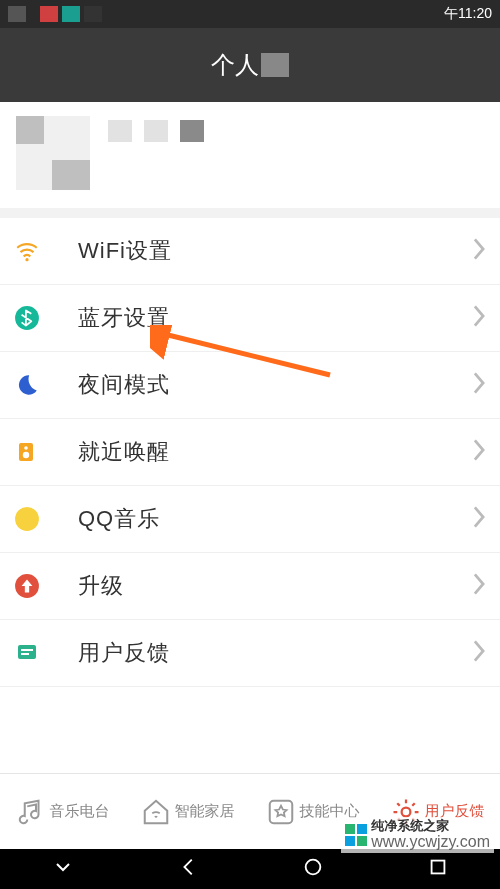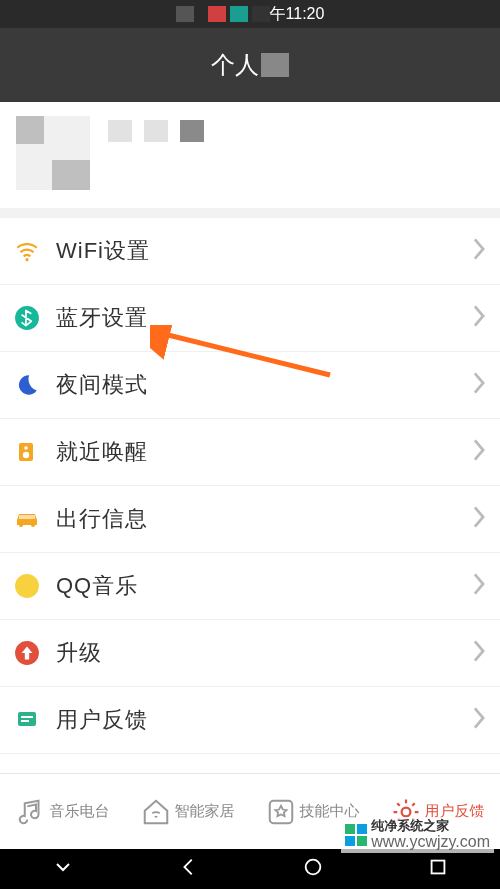--- a/index.html
+++ b/index.html
@@ -9,24 +9,24 @@
     background: #fff;
     font-family: "KaiTi", "STKaiti", cursive, sans-serif;
     position: relative;
     overflow: hidden;
   }
   .status-bar {
     height: 28px;
     background: #2a2a2a;
     display: flex;
     align-items: center;
-    justify-content: center;
-    padding: 0 1px;
+    justify-content: space-between;
+    padding: 0 8px;
     color: #fff;
-    font-size: 16px;
+    font-size: 14px;
   }
   .status-left { display: flex; gap: 4px; }
   .status-box { width: 18px; height: 16px; background: #555; }
   .status-box.red { background: #d04040; }
   .status-box.green { background: #1a9e8f; }
   .status-right { display: flex; align-items: center; gap: 6px; font-family: sans-serif; }
   .header {
     height: 74px;
     background: #3a3a3a;
     display: flex;
@@ -66,20 +66,21 @@
   .name-box { width: 24px; height: 22px; background: #e2e2e2; }
   .name-box.dark { background: #8a8a8a; }
   .list { }
   .item {
     display: flex;
     align-items: center;
     height: 67px;
     padding: 0 14px 0 12px;
     border-bottom: 1px solid #efefef;
     position: relative;
+    gap: 22px;
   }
   .item .icon {
     width: 30px; height: 30px;
     margin-right: 14px;
     display: flex;
     align-items: center;
     justify-content: center;
   }
   .item .label {
     flex: 1;
@@ -237,36 +238,20 @@
         </svg>
     </span>
     <span class="label">就近唤醒</span>
     <span class="chevron">
       <svg width="14" height="22" viewBox="0 0 10 16">
           <path d="M2 1l6 7-6 7" fill="none" stroke="#bbb" stroke-width="2"></path>
         </svg>
     </span>
   </div>
 
-  <div class="item">
-    <span class="icon">
-      <svg width="28" height="24" viewBox="0 0 28 20">
-          <path d="M4 11l2-6h16l2 6v5H4z" fill="#f5a623"></path>
-          <circle cx="8" cy="16" r="2" fill="#f5a623"></circle>
-          <circle cx="20" cy="16" r="2" fill="#f5a623"></circle>
-          <rect x="6" y="6" width="16" height="4" fill="#fff" opacity="0.6"></rect>
-        </svg>
-    </span>
-    <span class="label">出行信息</span>
-    <span class="chevron">
-      <svg width="14" height="22" viewBox="0 0 10 16">
-          <path d="M2 1l6 7-6 7" fill="none" stroke="#bbb" stroke-width="2"></path>
-        </svg>
-    </span>
-  </div>
 
   <div class="item">
     <span class="icon">
       <svg width="26" height="26" viewBox="0 0 24 24">
           <circle cx="12" cy="12" r="11" fill="#f7d23e"></circle>
           <path d="M13 4a8 8 0 0 1 0 16 6 6 0 0 0 0-16z" fill="#2bb24c"></path>
         </svg>
     </span>
     <span class="label">QQ音乐</span>
     <span class="chevron">

